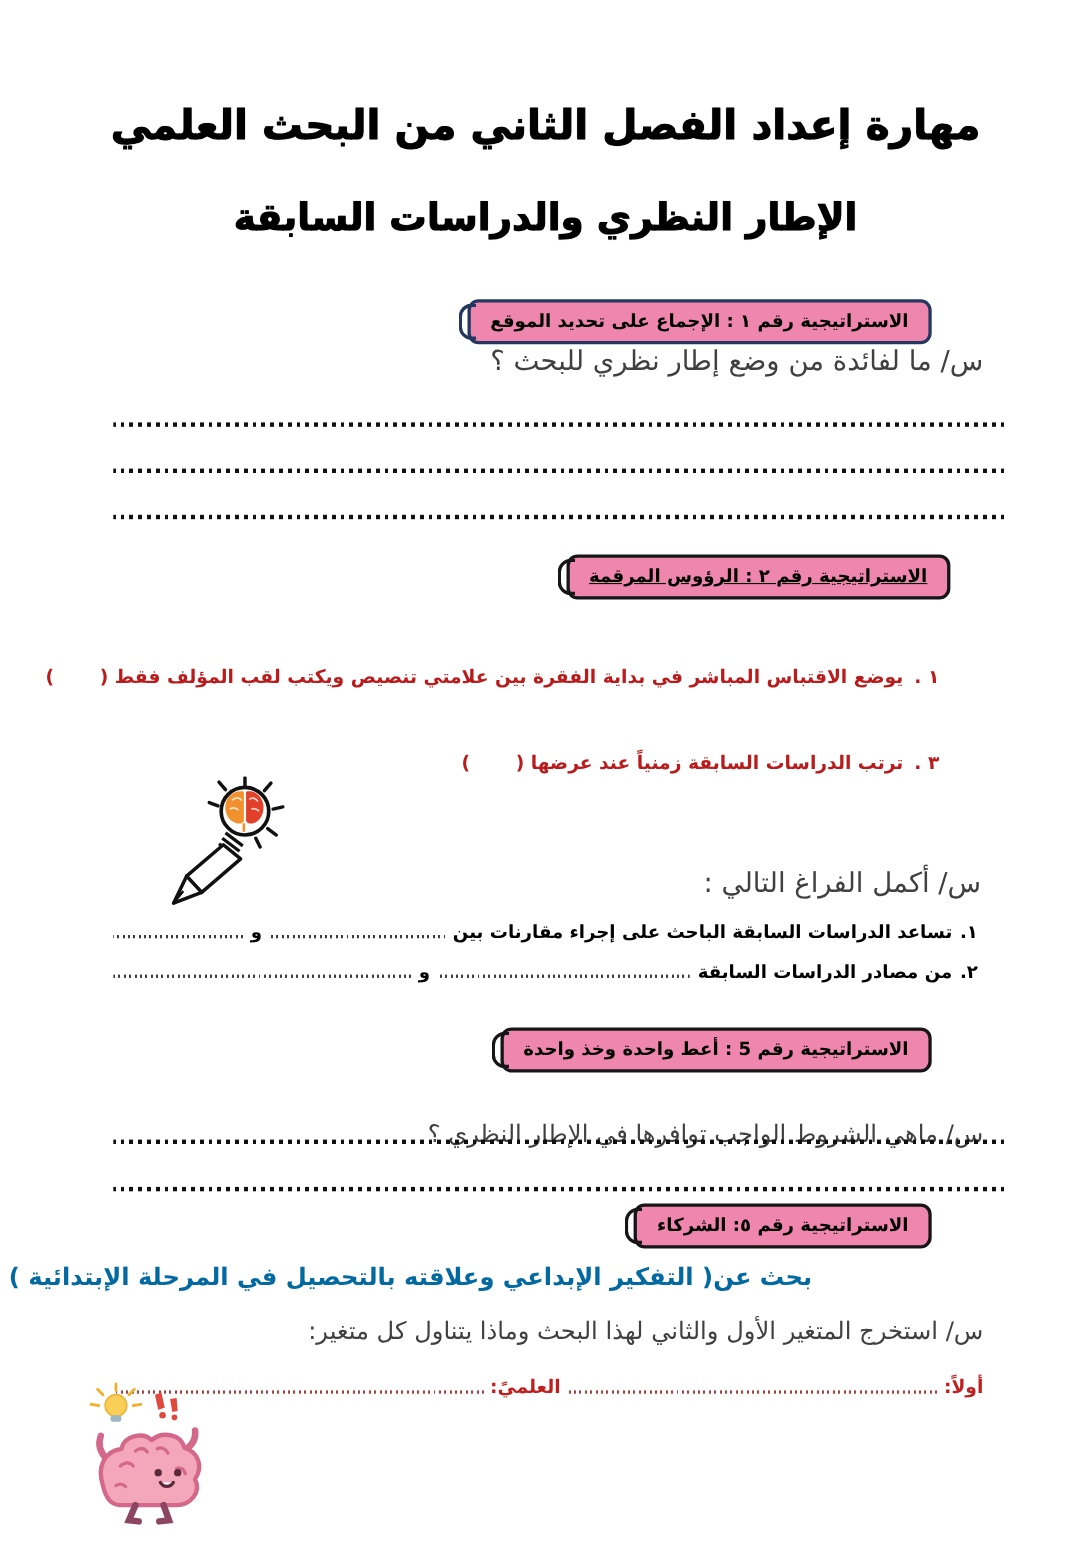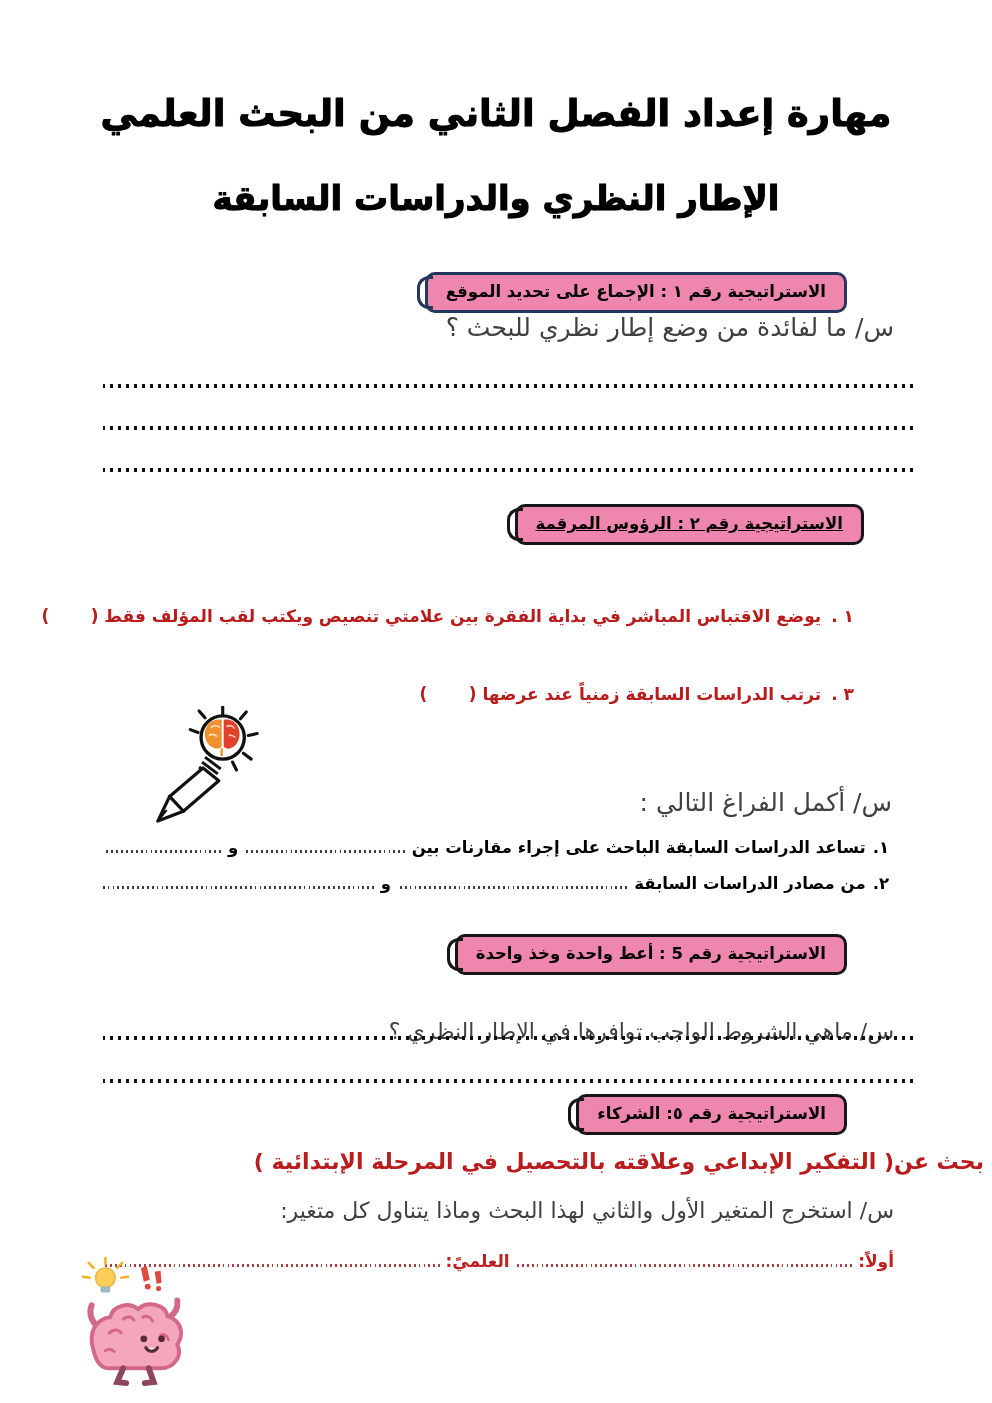--- a/index.html
+++ b/index.html
@@ -68,21 +68,21 @@
     gap:7px;font-size:16.5px;font-weight:600;color:#000;
   }
   .fill1{top:838px;} .fill2{top:874px;}
   .leader{
     height:3px;align-self:flex-end;margin-bottom:4px;
     background:repeating-linear-gradient(to left,#3c3c3c 0 1.8px,transparent 1.8px 4.9px);
   }
   .fill1 .lead-a{flex:1.35;} .fill1 .lead-b{flex:1;}
   .fill2 .lead-a{flex:1;}    .fill2 .lead-b{flex:1.18;}
   
-  .statement{top:1149px;width:100%;text-align:right;font-size:22px;font-weight:bold;color:#b91c1c;white-space:nowrap;}
+  .statement{top:1149px;width:100%;text-align:left;font-size:22px;font-weight:bold;color:#0369a1;white-space:nowrap;}
   
   .lastline{
     top:1251px;left:95px;right:90px;display:flex;direction:rtl;
     align-items:baseline;gap:6px;font-size:17px;font-weight:bold;color:#c01f1f;
   }
   .lastline .leader{background:repeating-linear-gradient(to left,#a84040 0 1.8px,transparent 1.8px 4.9px);}
   .lastline .lead-a{flex:1;} .lastline .lead-b{flex:1;}
   
   .pencil-icon{top:706px;left:138px;width:118px;height:120px;}
   .brain-icon{top:1256px;left:60px;width:128px;height:136px;}

